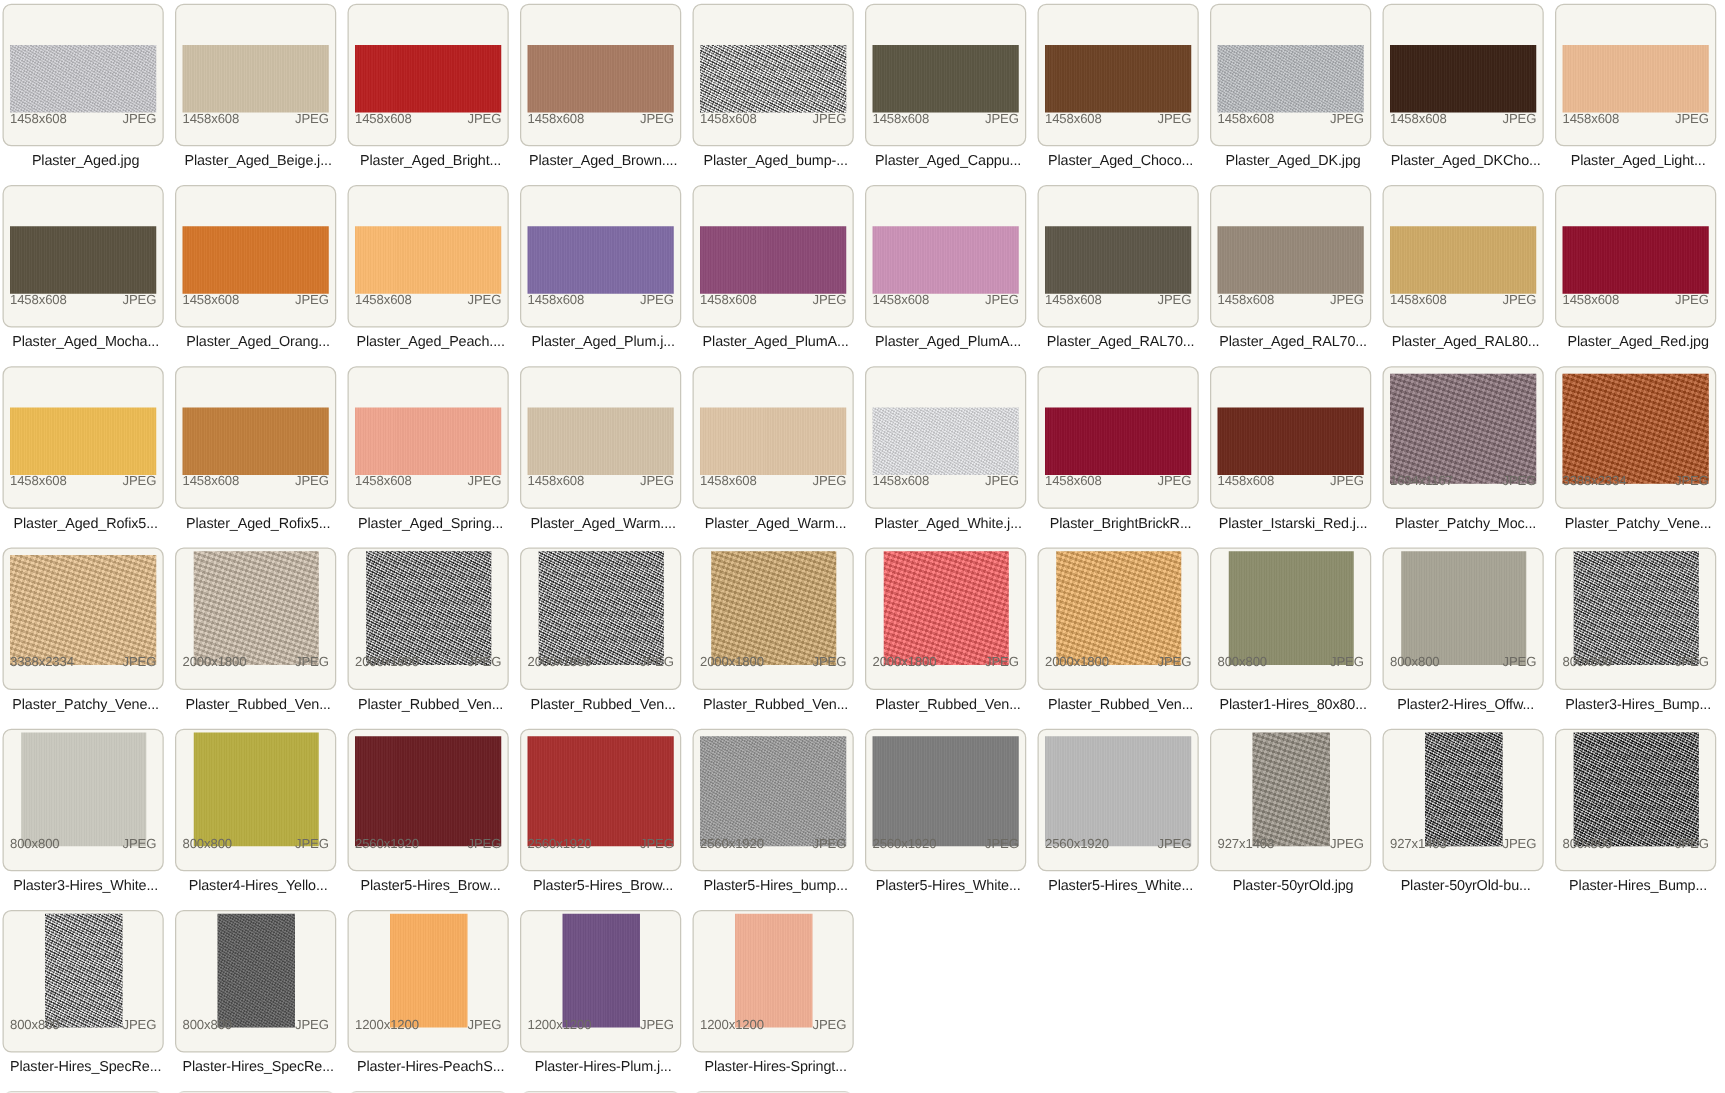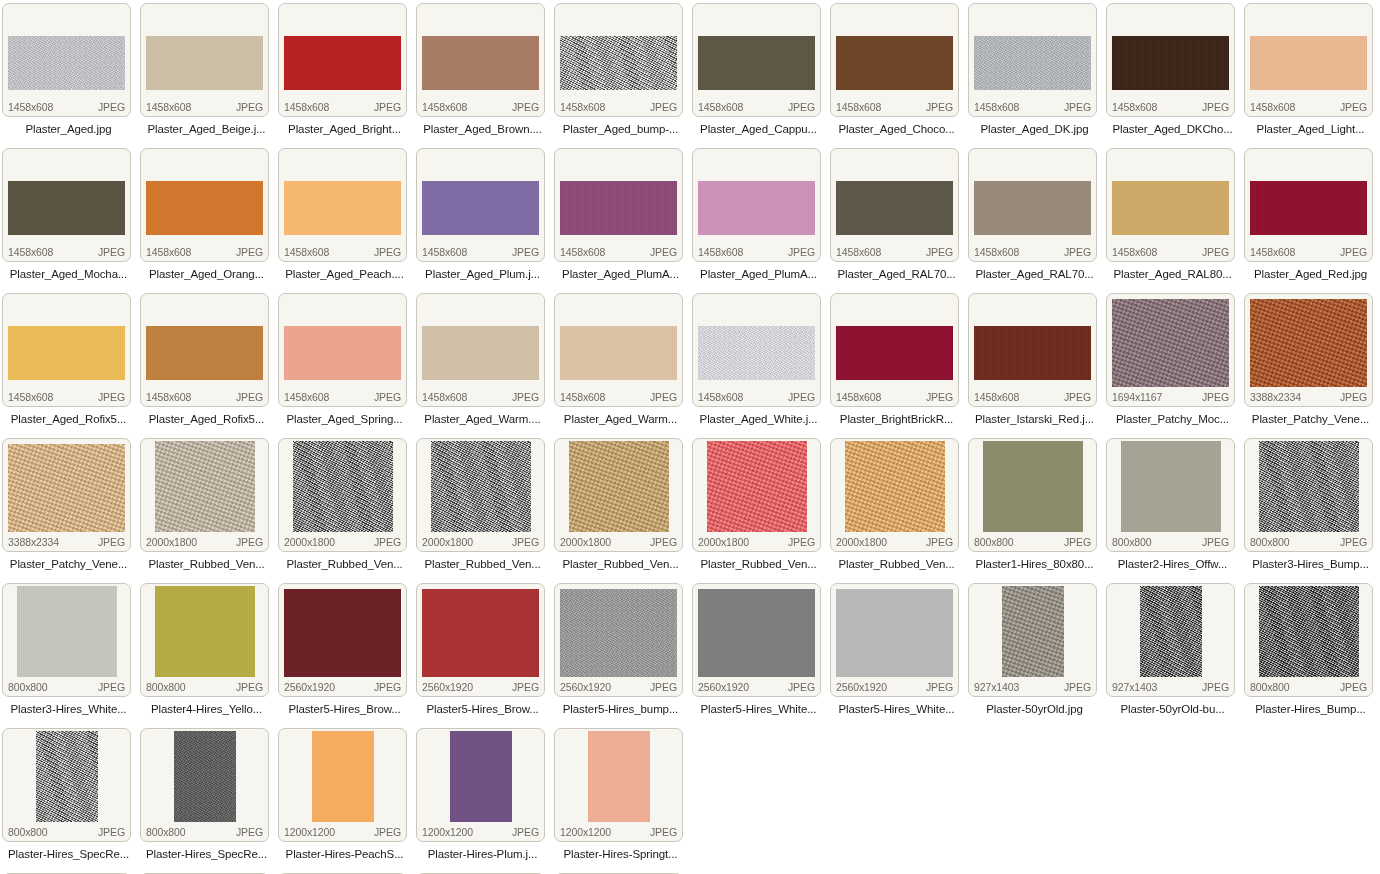--- a/index.html
+++ b/index.html
@@ -36,21 +36,21 @@
     display: flex;
     align-items: center;
     justify-content: center;
   }
   .thumb {
     display: block;
     background-repeat: repeat;
   }
   .meta {
     position: absolute;
-    left: 0; bottom: 0;
+    left: 0; bottom: 12px;
     width: 127px; height: 18px;
     padding: 0 5px;
     display: flex;
     align-items: center;
     justify-content: space-between;
     font-size: 10.5px;
     color: #6c6a63;
     letter-spacing: -0.1px;
     white-space: nowrap;
   }

